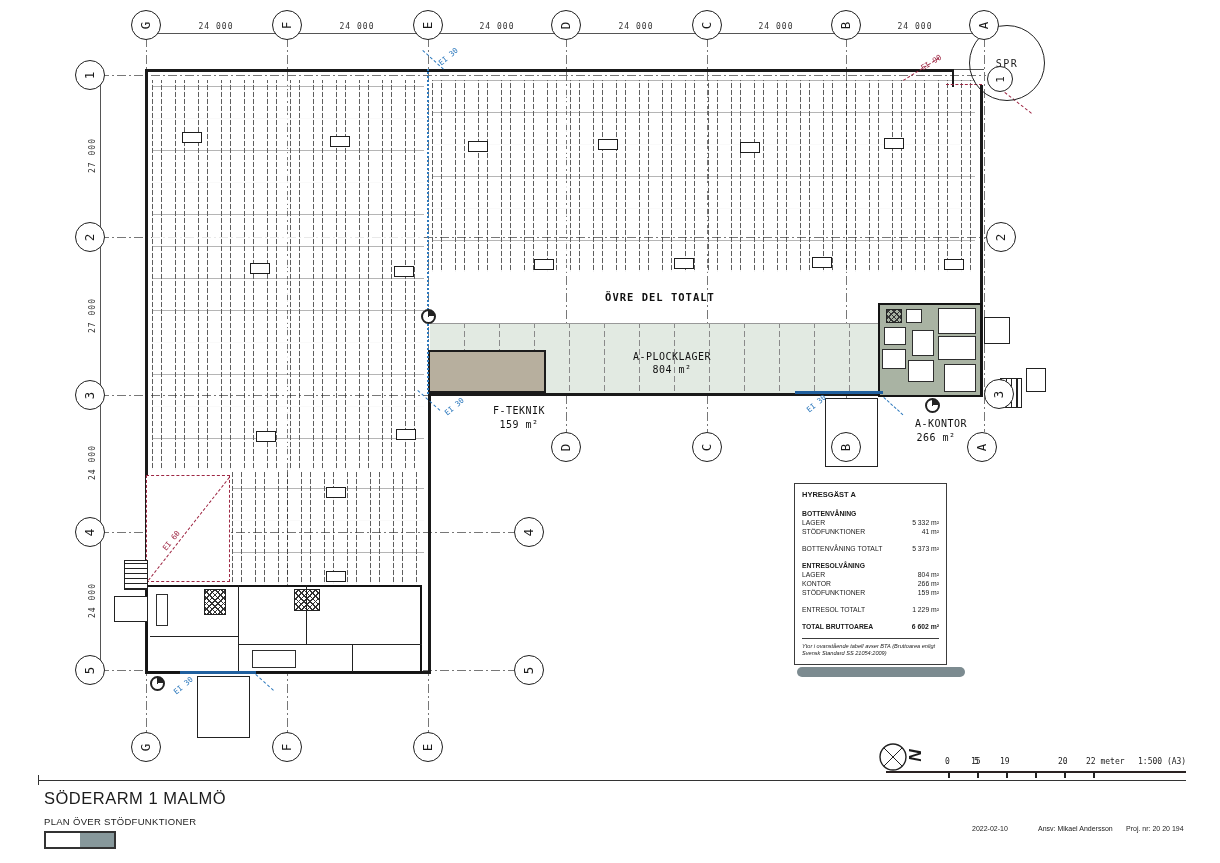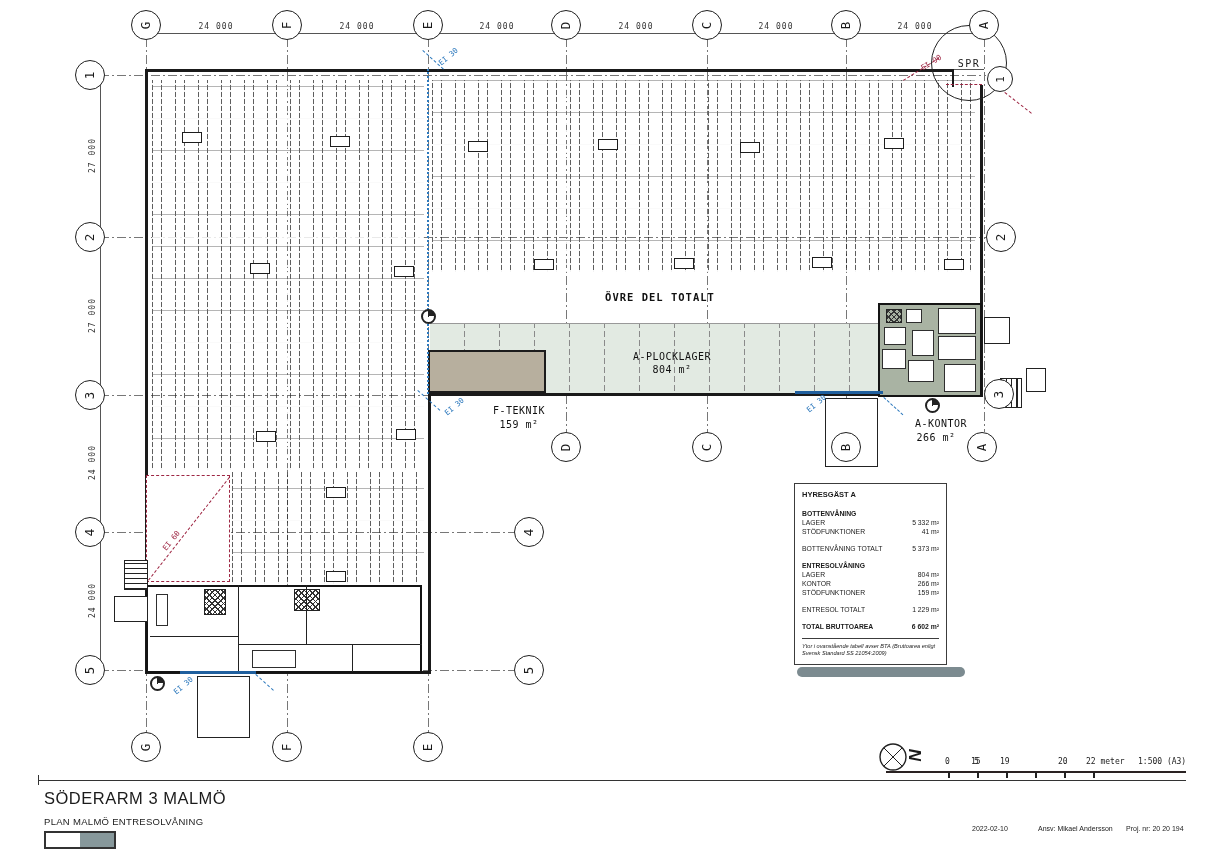--- a/index.html
+++ b/index.html
@@ -203,21 +203,21 @@
   <div class="outrect" style="left:825px;top:398px;width:53px;height:69px;border-width:1px"></div>
 
   <div class="abs" style="left:146px;top:475px;width:84px;height:107px;border:1.6px dashed #9e2643;box-sizing:border-box;background:#fff;z-index:4"></div>
   <div class="dashred" style="left:148px;top:580px;width:131px;transform:rotate(-51.8deg)"></div>
   <div class="ei red" style="left:160px;top:536px;transform:rotate(-52deg)">EI 60</div>
 
   <div class="dashred" style="left:903px;top:80px;width:42px;transform:rotate(-32deg)"></div>
   <div class="ei red" style="left:920px;top:58px;transform:rotate(-32deg)">EI 90</div>
   <div class="dashred" style="left:946px;top:84px;width:36px"></div>
   <div class="dashred" style="left:1005px;top:92px;width:34px;transform:rotate(38deg)"></div>
-  <div class="abs" style="left:931px;top:25px;width:74px;height:74px;border:1.3px solid #222;border-radius:50%;z-index:6;
+  <div class="abs" style="left:969px;top:25px;width:74px;height:74px;border:1.3px solid #222;border-radius:50%;z-index:6;
        display:flex;align-items:center;justify-content:center;font:10px 'DejaVu Sans Mono',monospace;letter-spacing:1.5px">
     <span>SPR</span>
   </div>
 
   <div class="dashblue" style="left:423px;top:50px;width:28px;transform:rotate(42deg)"></div>
   <div class="ei blue" style="left:437px;top:52px;transform:rotate(-40deg)">EI 30</div>
   <div class="dashblue" style="left:418px;top:390px;width:30px;transform:rotate(42deg)"></div>
   <div class="ei blue" style="left:443px;top:402px;transform:rotate(-40deg)">EI 30</div>
   <div class="blueline" style="left:795px;top:391px;width:88px;height:3px"></div>
   <div class="dashblue" style="left:884px;top:397px;width:26px;transform:rotate(42deg)"></div>
@@ -373,22 +373,22 @@
   <div class="scalenum" style="left:945px">0</div>
   <div class="scalenum" style="left:974px">5</div>
   <div class="scalenum" style="left:1000px">19</div>
   <div class="scalenum" style="left:971px">15</div>
   <div class="scalenum" style="left:1058px">20</div>
   <div class="scalenum" style="left:1086px">22 meter</div>
   <div class="scalenum" style="left:1138px">1:500 (A3)</div>
 
   <div class="tb-line" style="left:38px;top:780px;width:1148px;height:1px"></div>
   <div class="tb-line" style="left:38px;top:775px;width:1px;height:10px"></div>
-  <div class="proj-title">SÖDERARM 3 MALMÖ</div>
-  <div class="proj-sub">PLAN MALMÖ ENTRESOLVÅNING</div>
+  <div class="proj-title">SÖDERARM 1 MALMÖ</div>
+  <div class="proj-sub">PLAN ÖVER STÖDFUNKTIONER</div>
   <div class="legend">
       <div class="half"></div>
     </div>
   <div class="info" style="left:972px">2022-02-10</div>
   <div class="info" style="left:1038px">Ansv: Mikael Andersson</div>
   <div class="info" style="left:1126px">Proj. nr: 20 20 194</div>
 
 </div>
 
 </body></html>

